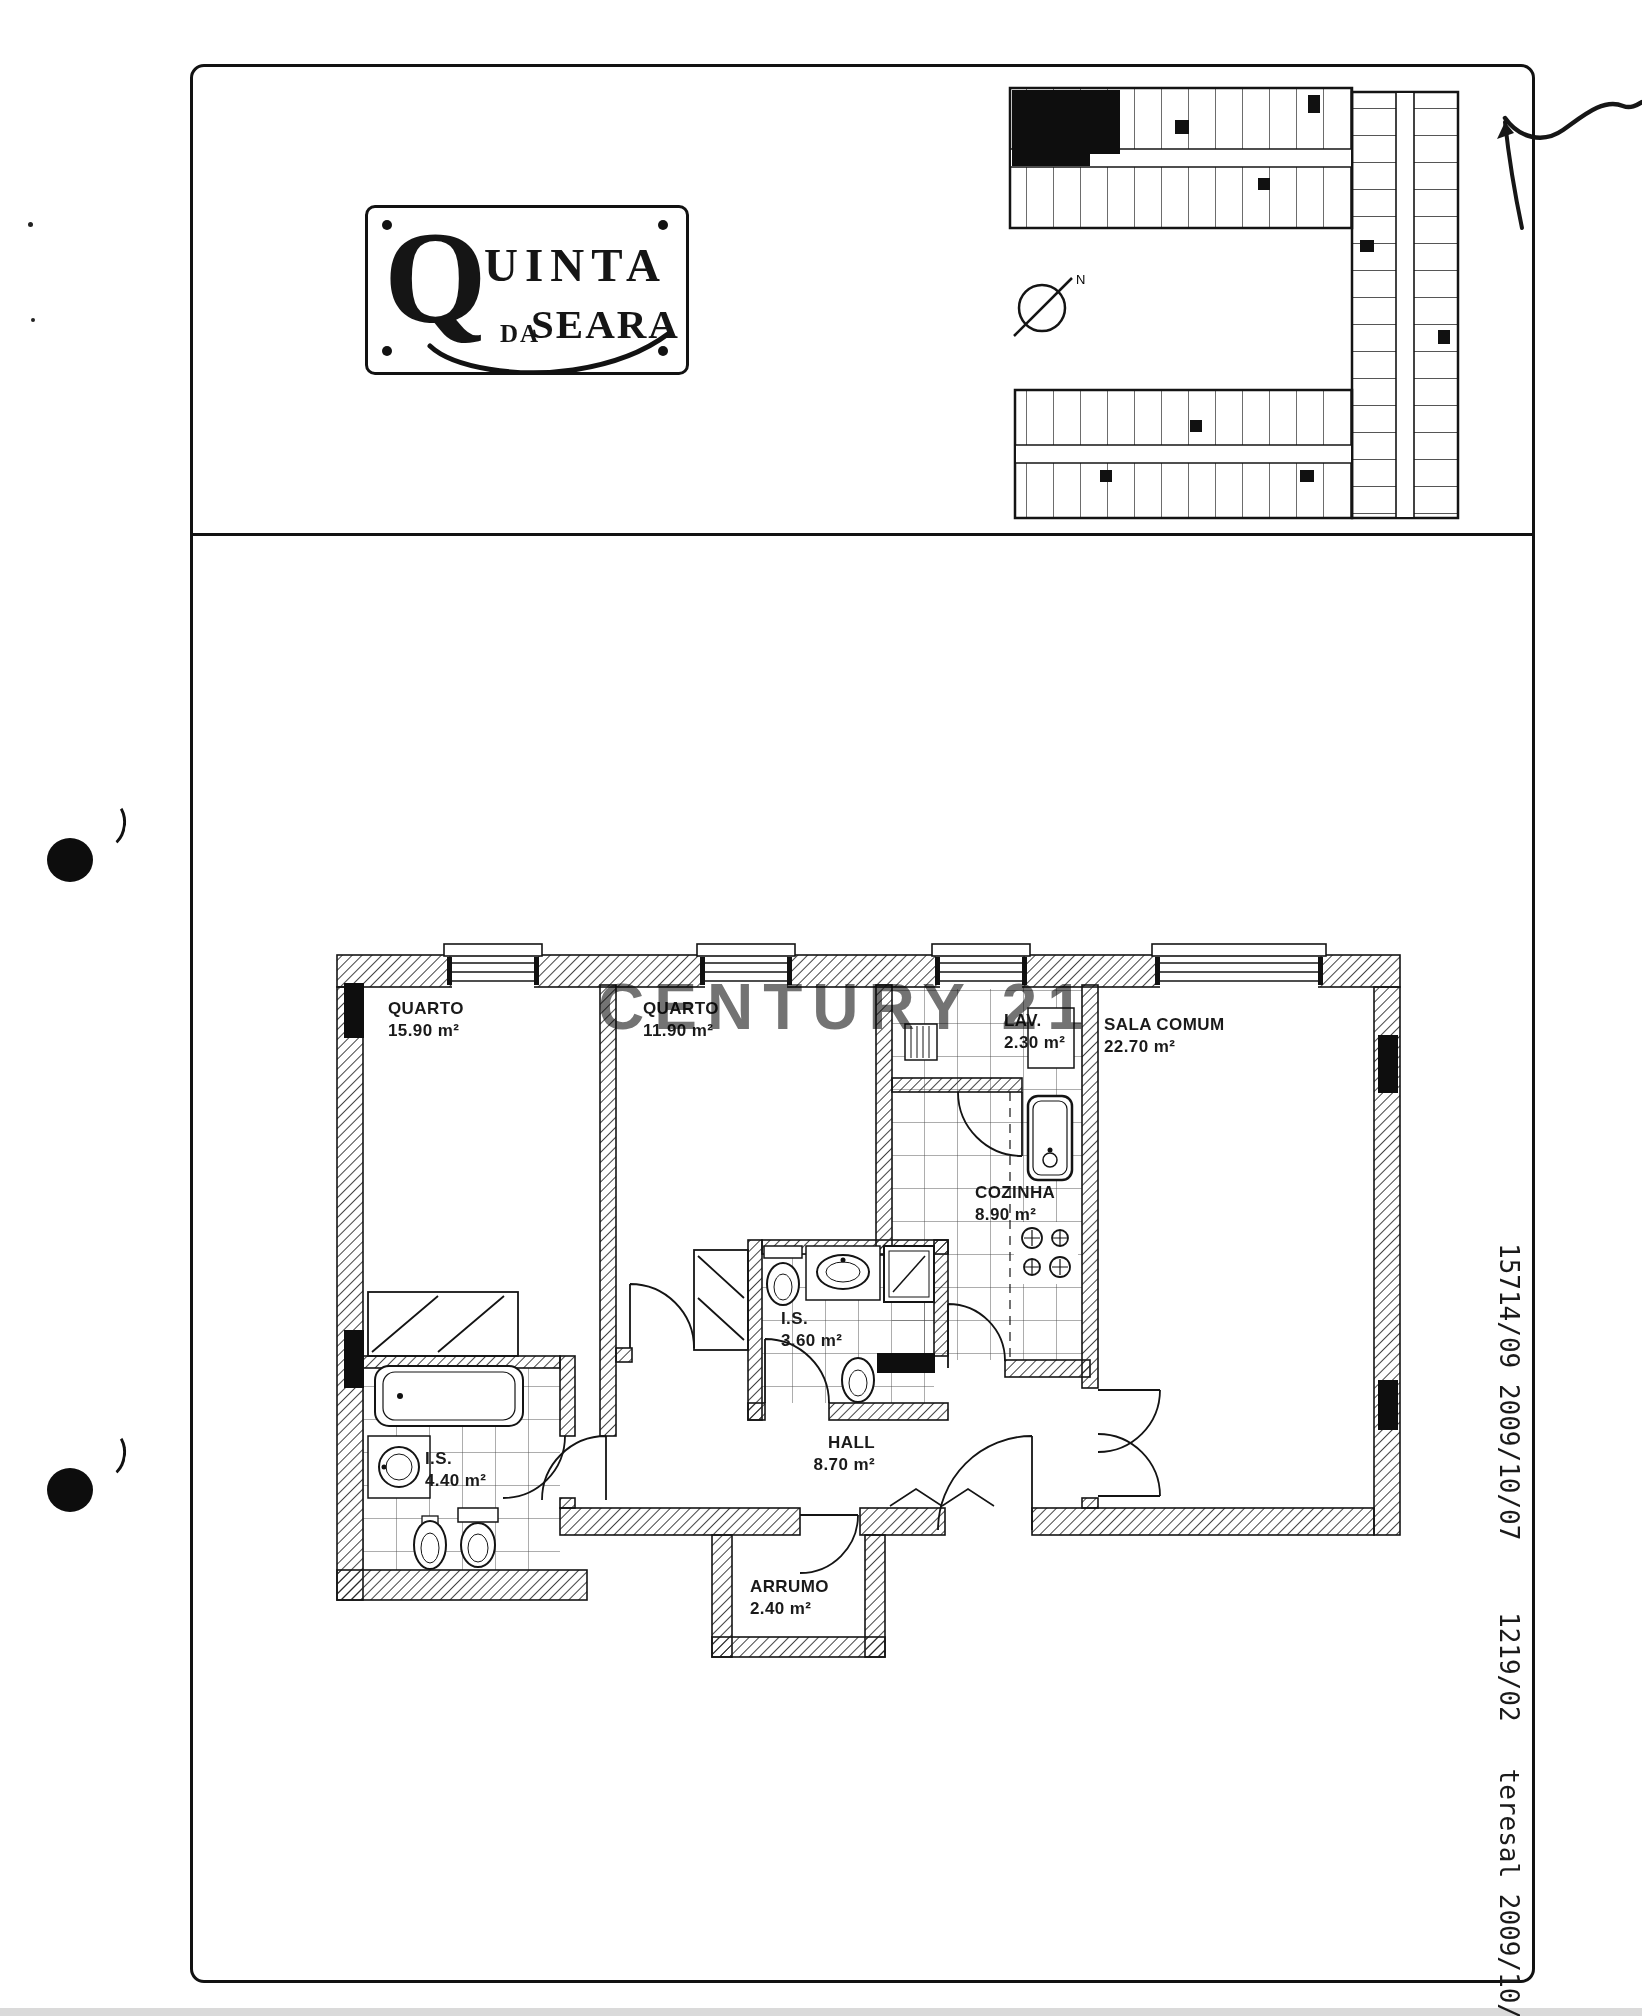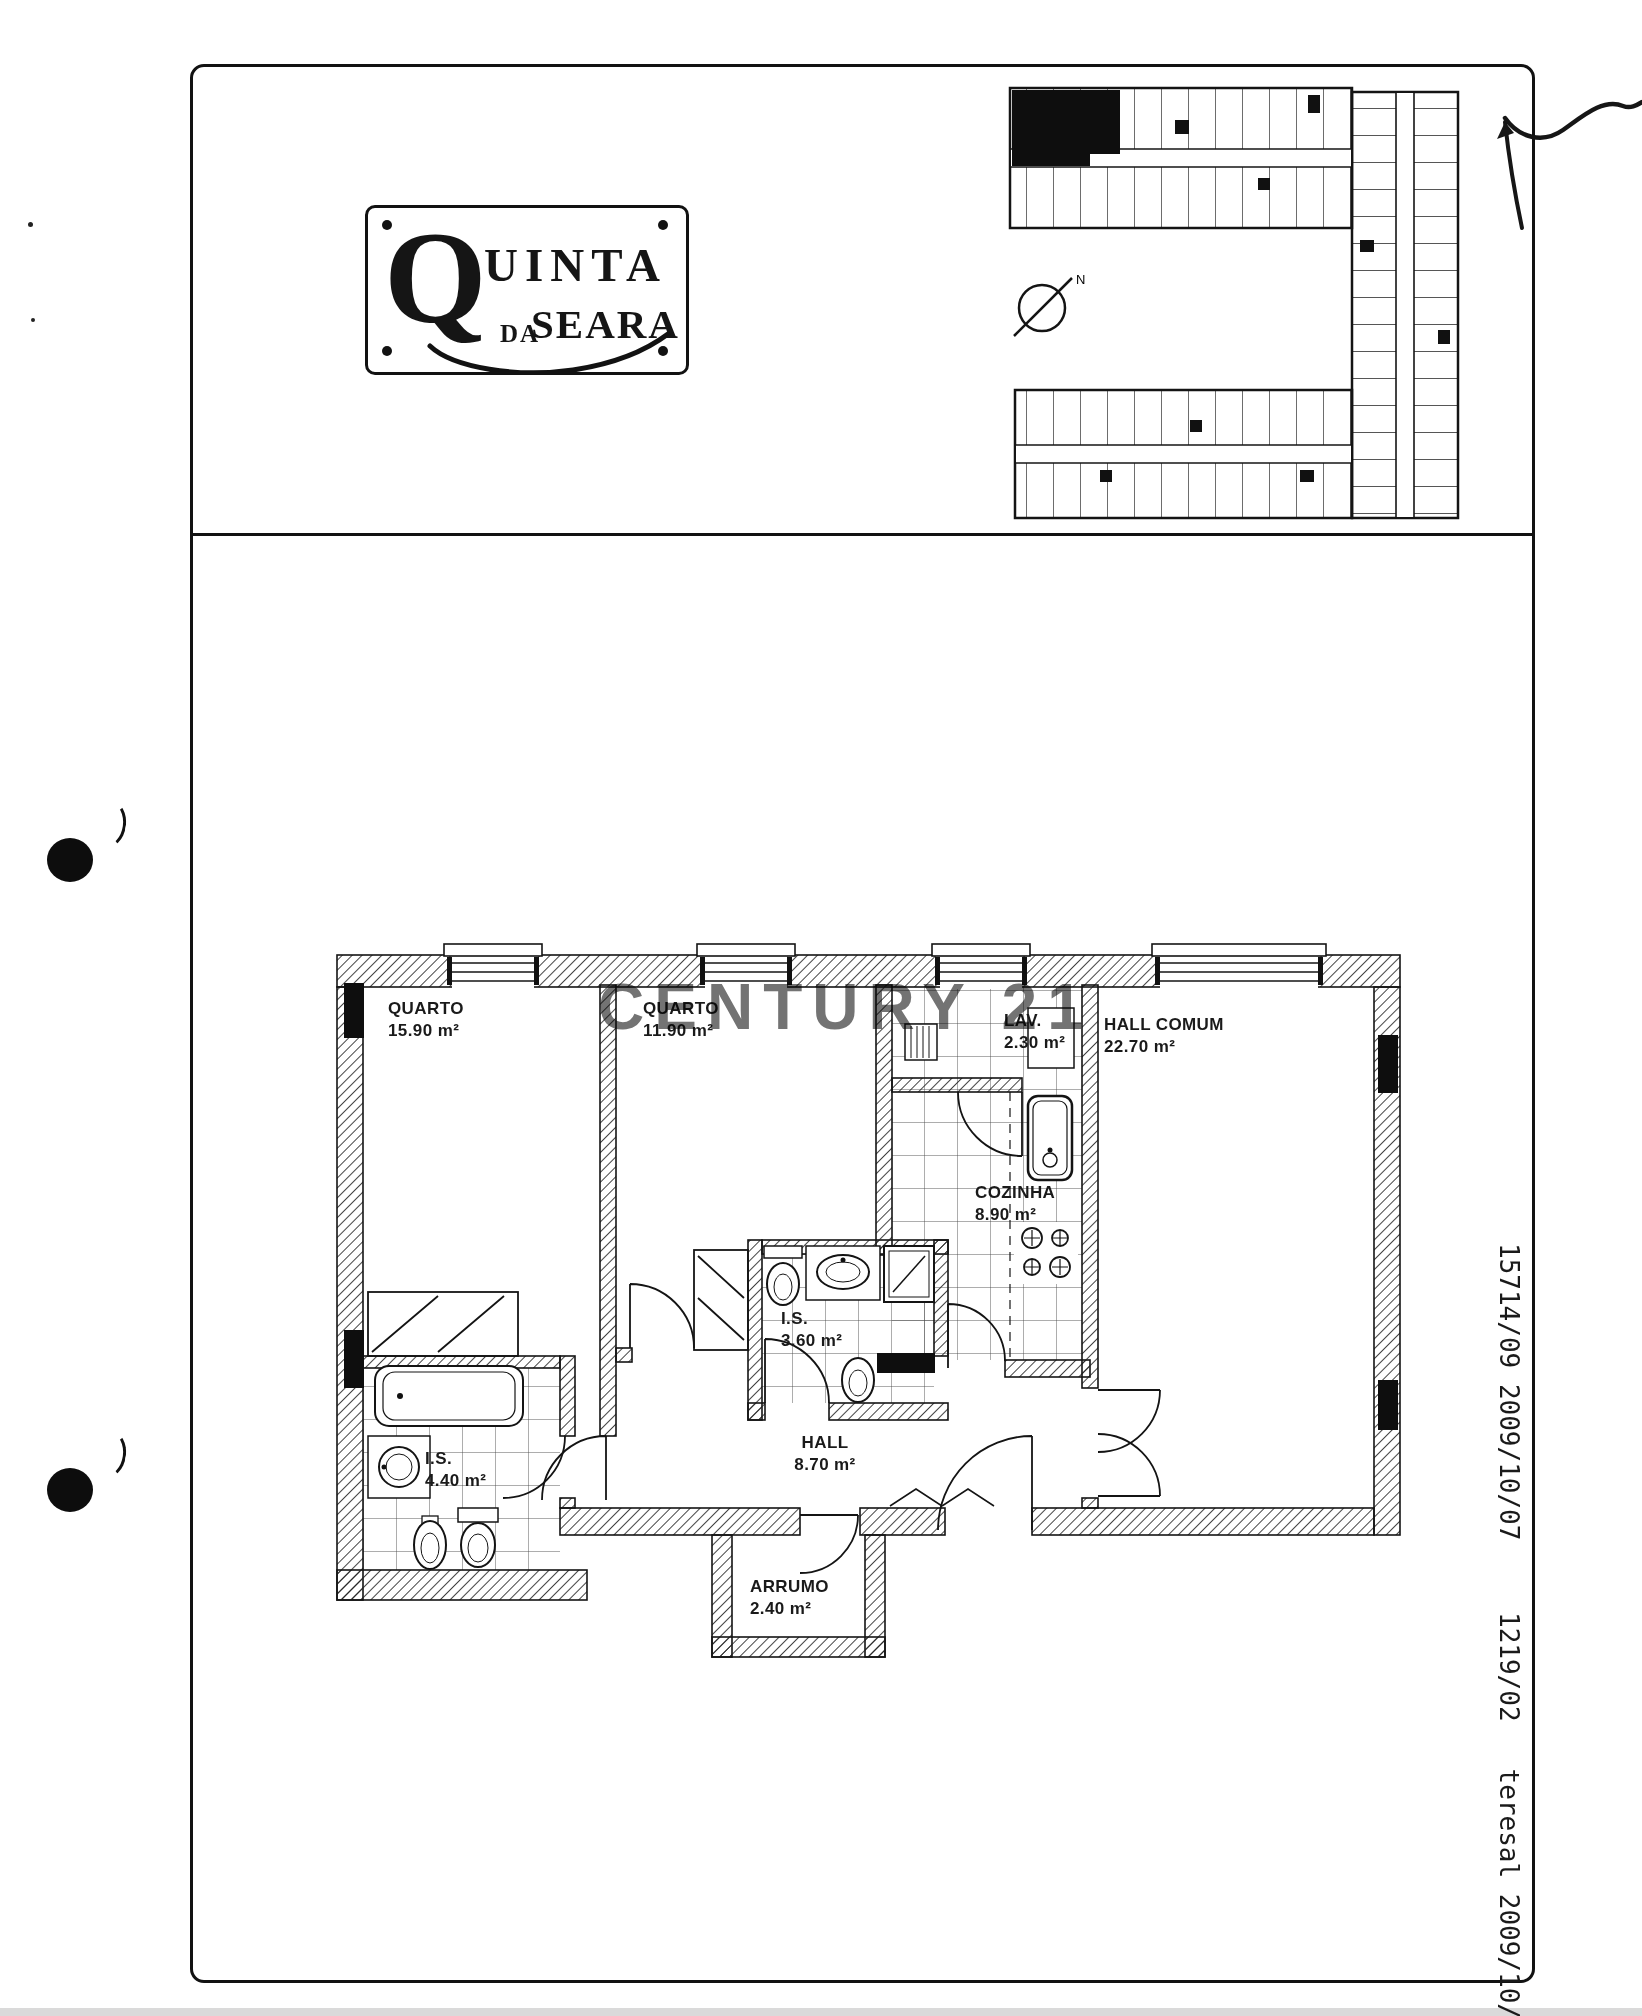--- a/index.html
+++ b/index.html
@@ -310,36 +310,36 @@
   </div>
   <div class="room-label" style="left:643px;top:998px;">
     <span>QUARTO</span>
     <span>11.90 m²</span>
   </div>
   <div class="room-label" style="left:957px;top:1010px;margin-left:47px;">
     <span>LAV.</span>
     <span>2.30 m²</span>
   </div>
   <div class="room-label" style="left:1104px;top:1014px;">
-    <span>HALL COMUM</span>
+    <span>SALA COMUM</span>
     <span>22.70 m²</span>
   </div>
   <div class="room-label" style="left:975px;top:1182px;">
     <span>COZINHA</span>
     <span>8.90 m²</span>
   </div>
   <div class="room-label" style="left:781px;top:1308px;">
     <span>I.S.</span>
     <span>3.60 m²</span>
   </div>
   <div class="room-label" style="left:425px;top:1448px;">
     <span>I.S.</span>
     <span>4.40 m²</span>
   </div>
-  <div class="room-label" style="left:775px;top:1432px;width:100px;text-align:center;">
+  <div class="room-label" style="left:775px;top:1432px;width:100px;text-align:right;">
     <span>HALL</span>
     <span>8.70 m²</span>
   </div>
   <div class="room-label" style="left:750px;top:1576px;">
     <span>ARRUMO</span>
     <span>2.40 m²</span>
   </div>
 
   <div class="abs" id="watermark">CENTURY 21</div>
 

